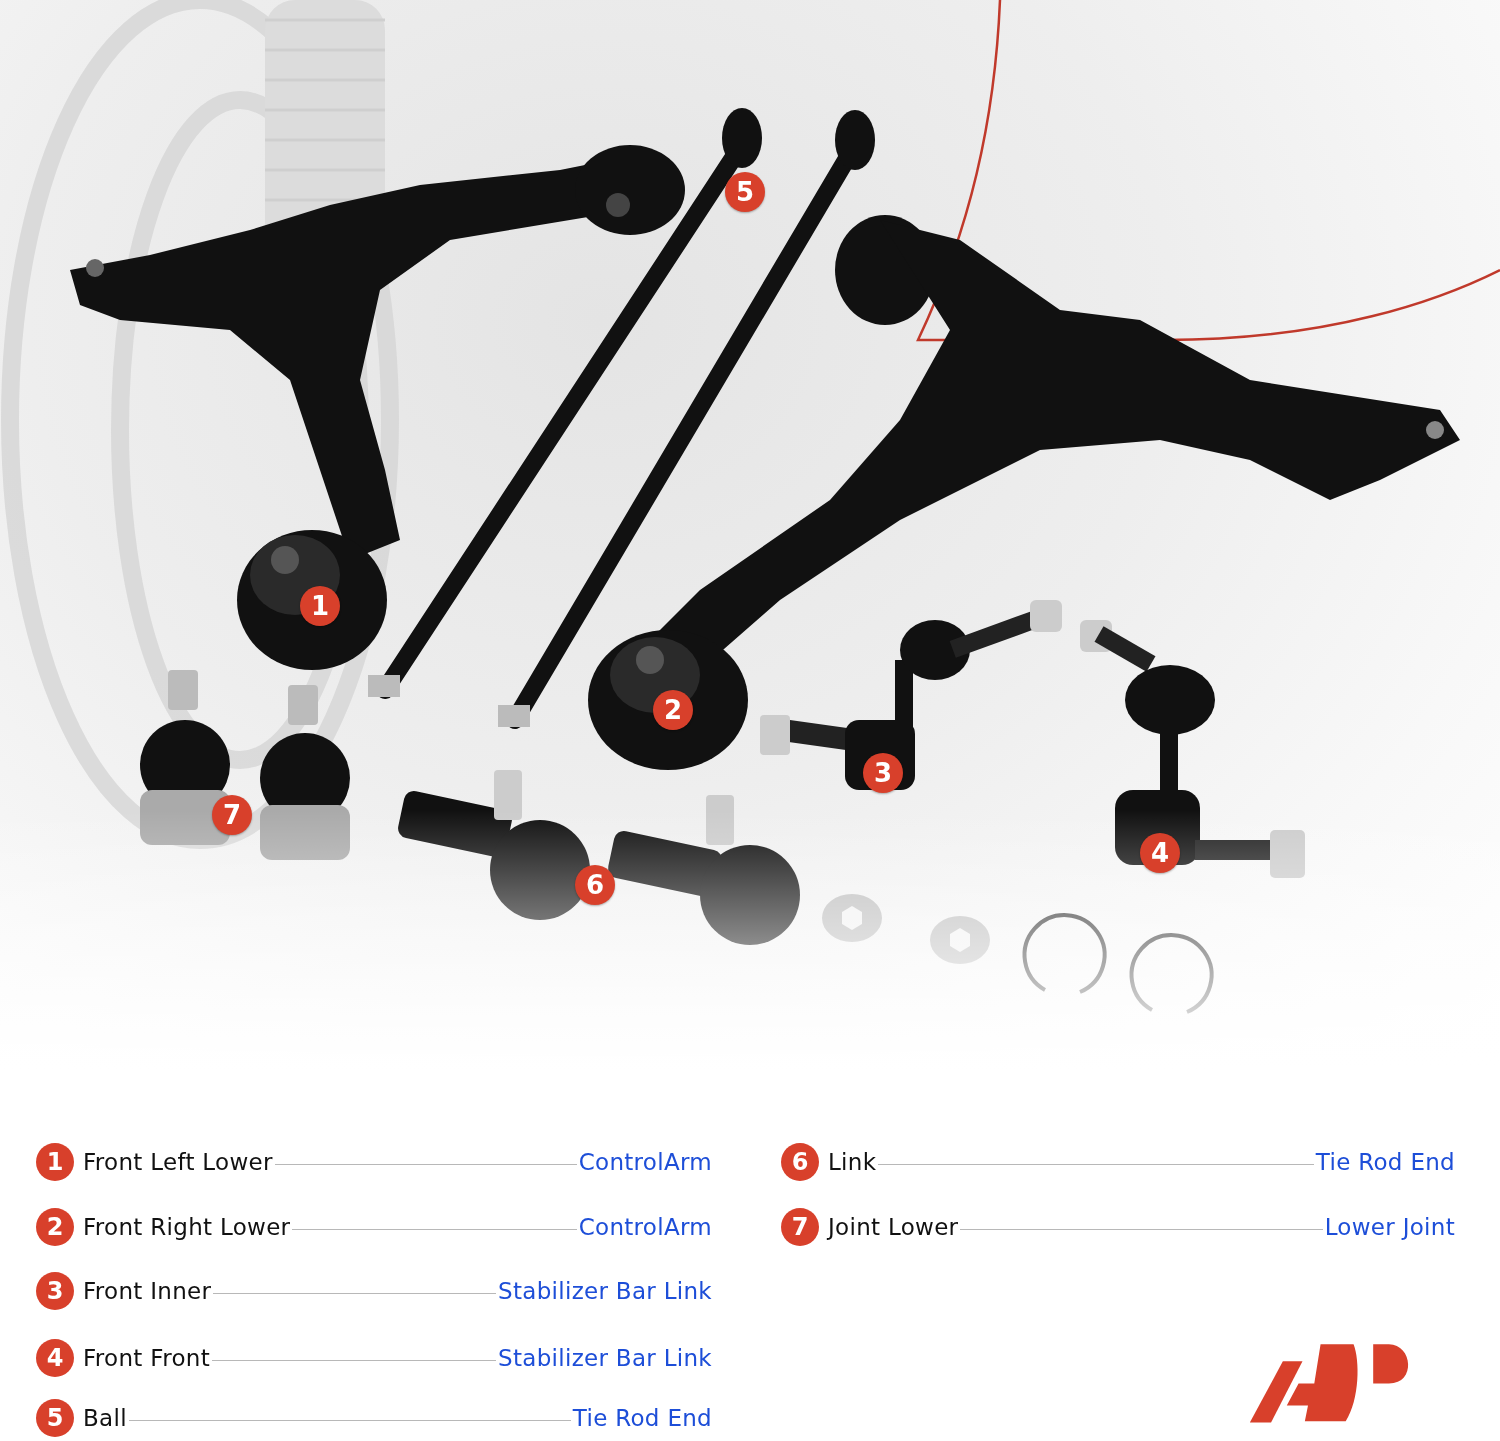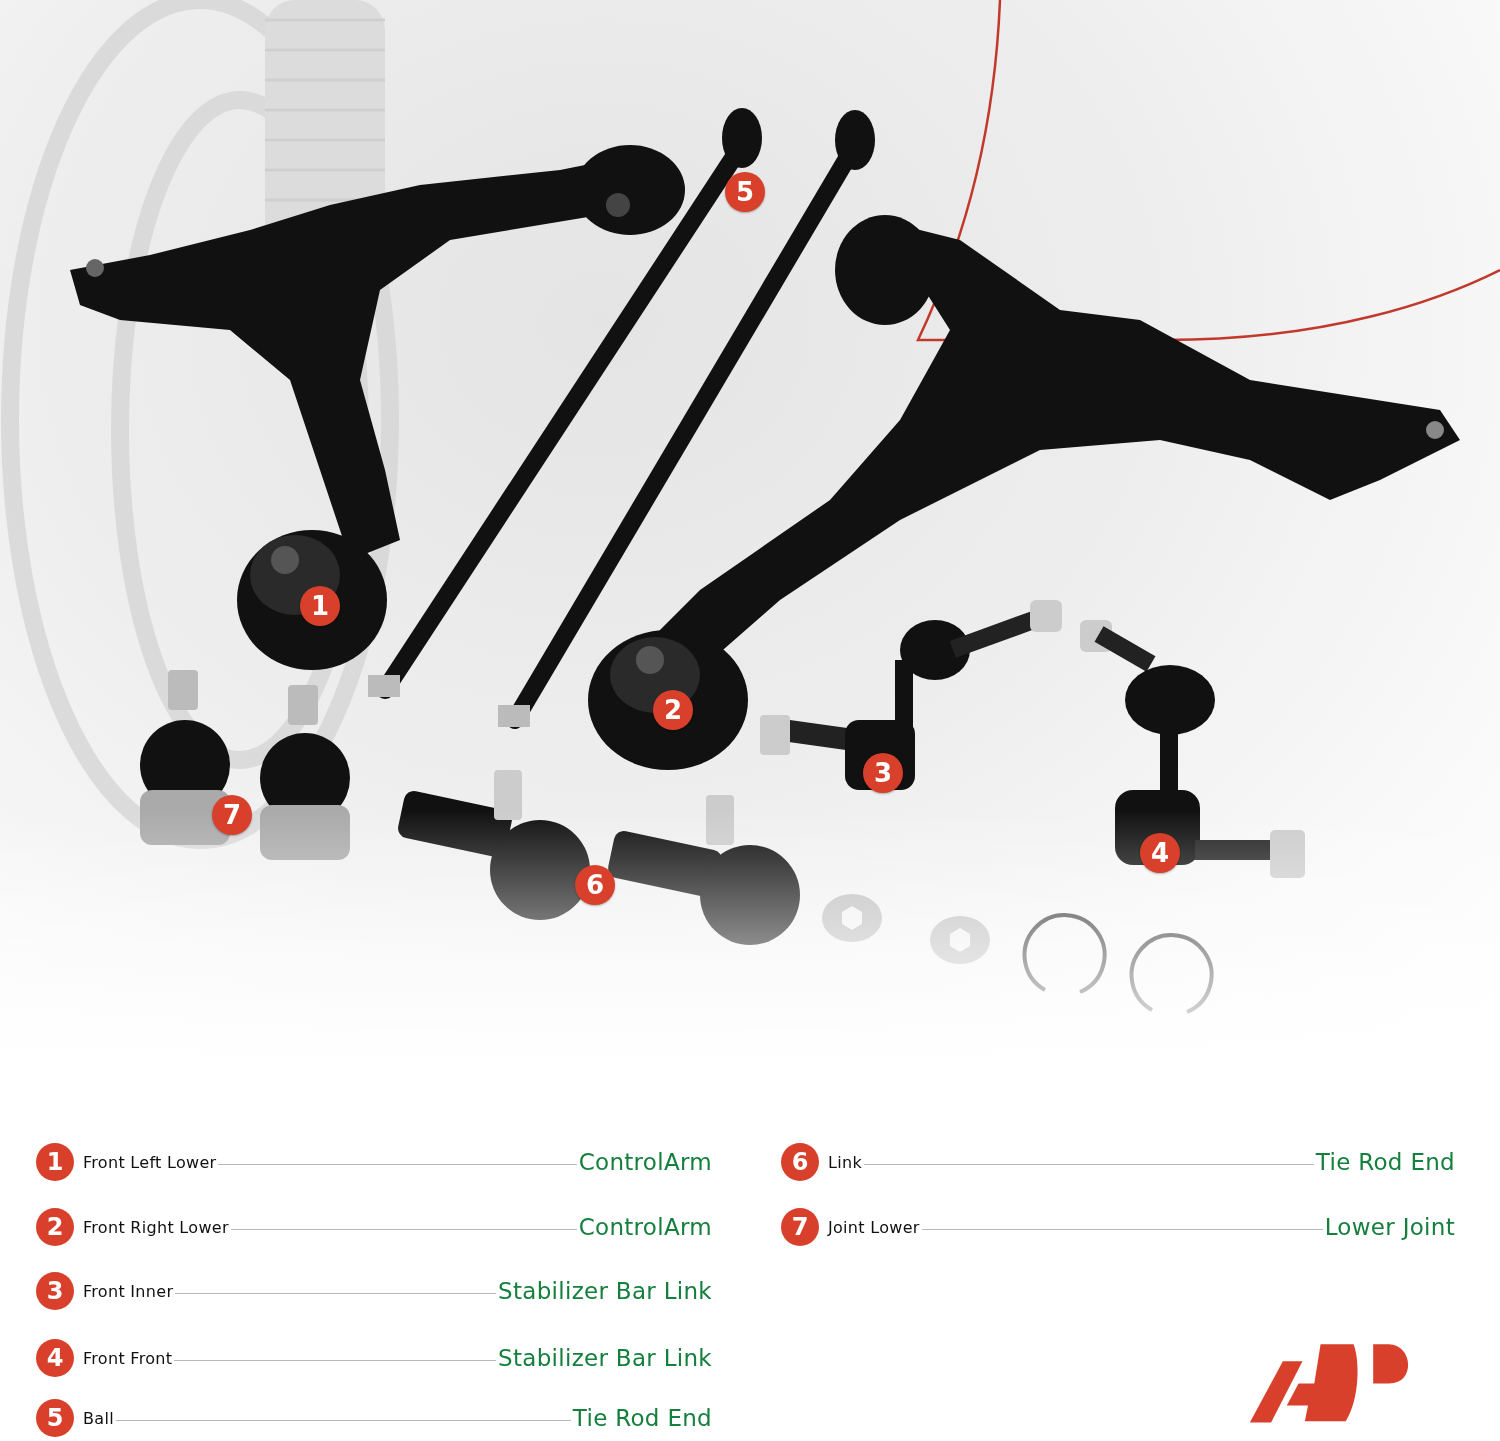--- a/index.html
+++ b/index.html
@@ -3,23 +3,23 @@
 <meta charset="utf-8">
 <style>
   html, body { margin:0; padding:0; }
   body { width:1500px; height:1441px; background:#ffffff; font-family:"DejaVu Sans","Liberation Sans",sans-serif; position:relative; overflow:hidden; }
   .photo { position:absolute; left:0; top:0; width:1500px; height:1070px; overflow:hidden;
     background: radial-gradient(ellipse at 40% 30%, #e4e4e4 0%, #eeeeee 45%, #f8f8f8 75%, #ffffff 100%); }
   .fade { position:absolute; left:0; right:0; bottom:0; height:260px; background:linear-gradient(to bottom, rgba(255,255,255,0), #ffffff); }
   .callout { position:absolute; width:40px; height:40px; border-radius:50%; background:#d8402b; color:#fff; font-weight:bold; font-size:26px; display:flex; align-items:center; justify-content:center; box-shadow:0 1px 2px rgba(0,0,0,0.3); }
   .legend-row { position:absolute; height:40px; display:flex; align-items:center; }
   .legend-row .num { width:38px; height:38px; border-radius:50%; background:#d8402b; color:#fff; font-weight:bold; font-size:24px; display:flex; align-items:center; justify-content:center; flex:none; }
-  .legend-row .lbl { font-size:16px; color:#111; margin-left:9px; white-space:nowrap; letter-spacing:0.3px; }
+  .legend-row .lbl { font-size:23px; color:#111; margin-left:9px; white-space:nowrap; letter-spacing:0.3px; }
   .legend-row .line { flex:1; height:1px; background:#b8b8b8; margin:4px 2px 0 2px; }
-  .legend-row .val { font-size:23px; color:#15803d; white-space:nowrap; letter-spacing:0.3px; }
+  .legend-row .val { font-size:23px; color:#1d4ed8; white-space:nowrap; letter-spacing:0.3px; }
   svg { position:absolute; left:0; top:0; }
 </style>
 </head>
 <body>
 
 <div class="photo">
   <svg width="1500" height="1070" viewBox="0 0 1500 1070">
 
     <g fill="none" stroke="#d6d6d6" stroke-width="18" opacity="0.8">
       <ellipse cx="200" cy="420" rx="190" ry="420"></ellipse>

